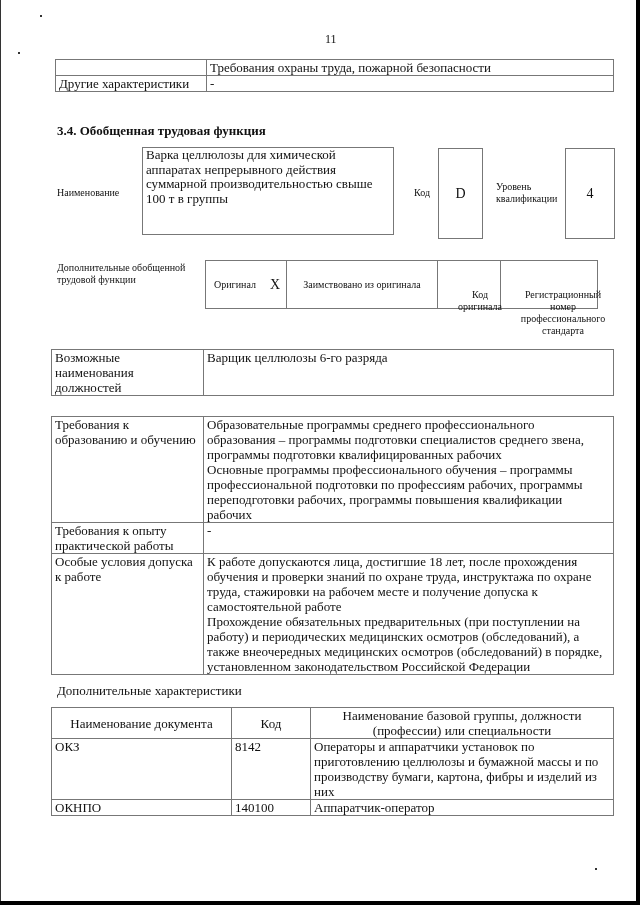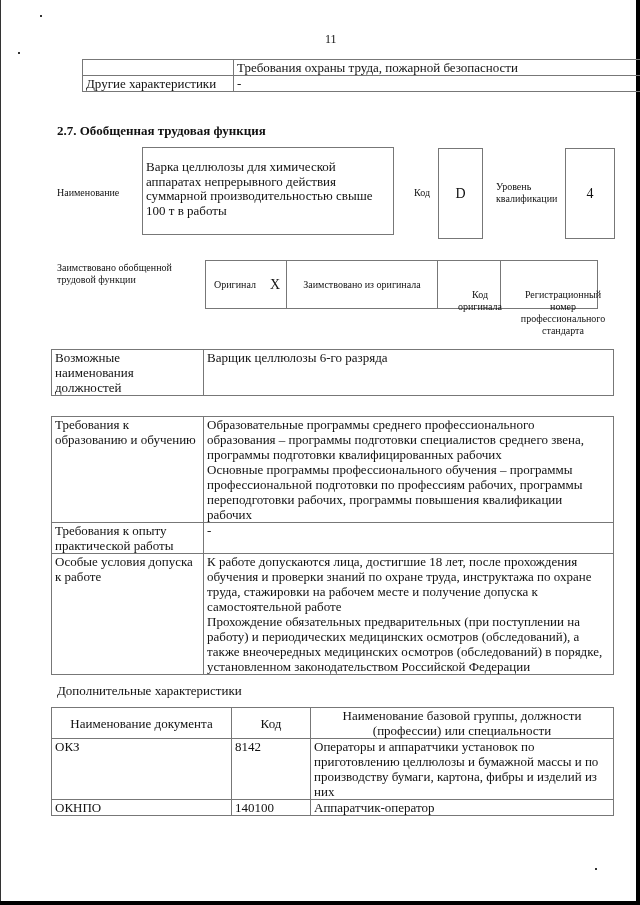--- a/index.html
+++ b/index.html
@@ -12,30 +12,30 @@
   .right-bar { position: absolute; left: 636px; top: 0; width: 4px; height: 905px; background: #000; }
   .bottom-bar { position: absolute; left: 0; top: 901px; width: 640px; height: 4px; background: #000; }
   .left-edge { position: absolute; left: 0; top: 0; width: 1px; height: 901px; background: #333; }
   .dot { position: absolute; width: 2px; height: 2px; background: #333; }
 
   .page-num { left: 325px; top: 32px; font-size: 12px; font-family: Liberation Serif, serif; }
 
   table { border-collapse: collapse; }
   td, th { border: 1px solid #777; vertical-align: top; font-weight: normal; }
 
-  .t1 { left: 55px; top: 59px; width: 559px; font-size: 13px; margin-left: 27px; }
+  .t1 { left: 55px; top: 59px; width: 559px; font-size: 13px; }
   .t1 td { padding: 0 3px; line-height: 15px; height: 15px; }
   .t1 td.c1 { width: 144px; }
 
   .section-title { left: 57px; top: 123px; font-size: 13px; font-weight: bold; }
 
   .lbl-small { font-size: 10px; line-height: 12px; }
   .box { position: absolute; border: 1px solid #777; }
   .name-label { left: 57px; top: 187px; }
-  .name-box { left: 142px; top: 147px; width: 252px; height: 88px; font-size: 13px; line-height: 14.7px; padding: 12px 0 0 3px; box-sizing: border-box; }
+  .name-box { left: 142px; top: 147px; width: 252px; height: 88px; font-size: 13px; line-height: 14.7px; padding: 0 0 0 3px; box-sizing: border-box; }
   .kod-label { left: 414px; top: 187px; }
   .kod-box { left: 438px; top: 148px; width: 43px; height: 89px; font-size: 14px; display: flex; align-items: center; justify-content: center; }
   .level-label { left: 488px; top: 181px; margin-left: 8px; }
   .level-box { left: 565px; top: 148px; width: 48px; height: 89px; font-size: 14px; display: flex; align-items: center; justify-content: center; }
 
   .origin-label { left: 57px; top: 262px; }
   .t-origin { left: 205px; top: 260px; font-size: 10px; }
   .t-origin td { height: 23px; vertical-align: middle; padding: 12px 5px; text-align: center; }
   .t-origin .o1 { width: 48px; }
   .t-origin .ox { width: 12px; font-size: 14px; }
@@ -81,43 +81,43 @@
     <td class="c1"></td>
     <td>Требования охраны труда, пожарной безопасности</td>
   </tr>
   <tr>
     <td class="c1">Другие характеристики</td>
     <td>-</td>
   </tr>
 </tbody>
   </table>
 
-<div class="abs section-title">2.7. Обобщенная трудовая функция</div>
+<div class="abs section-title">3.4. Обобщенная трудовая функция</div>
 
 <div class="abs lbl-small name-label">Наименование</div>
 <div class="box name-box">
   <div>Варка целлюлозы для химической</div>
   <div>аппаратах непрерывного действия</div>
   <div>суммарной производительностью свыше</div>
-  <div>100 т в работы</div>
+  <div>100 т в группы</div>
 </div>
 <div class="abs lbl-small kod-label">Код</div>
 <div class="box kod-box">
   <span>D</span>
 </div>
 <div class="abs lbl-small level-label">
   <div>Уровень</div>
   <div>квалификации</div>
 </div>
 <div class="box level-box">
   <span>4</span>
 </div>
 
 <div class="abs lbl-small origin-label">
-  <div>Заимствовано обобщенной</div>
+  <div>Дополнительные обобщенной</div>
   <div>трудовой функции</div>
 </div>
 <table class="abs t-origin">
   <tbody>
       <tr>
     <td class="o1" style="border-right:none">Оригинал</td>
     <td class="ox" style="border-left:none">X</td>
     <td class="o2">Заимствовано из оригинала</td>
     <td class="o3"></td>
     <td class="o4"></td>

